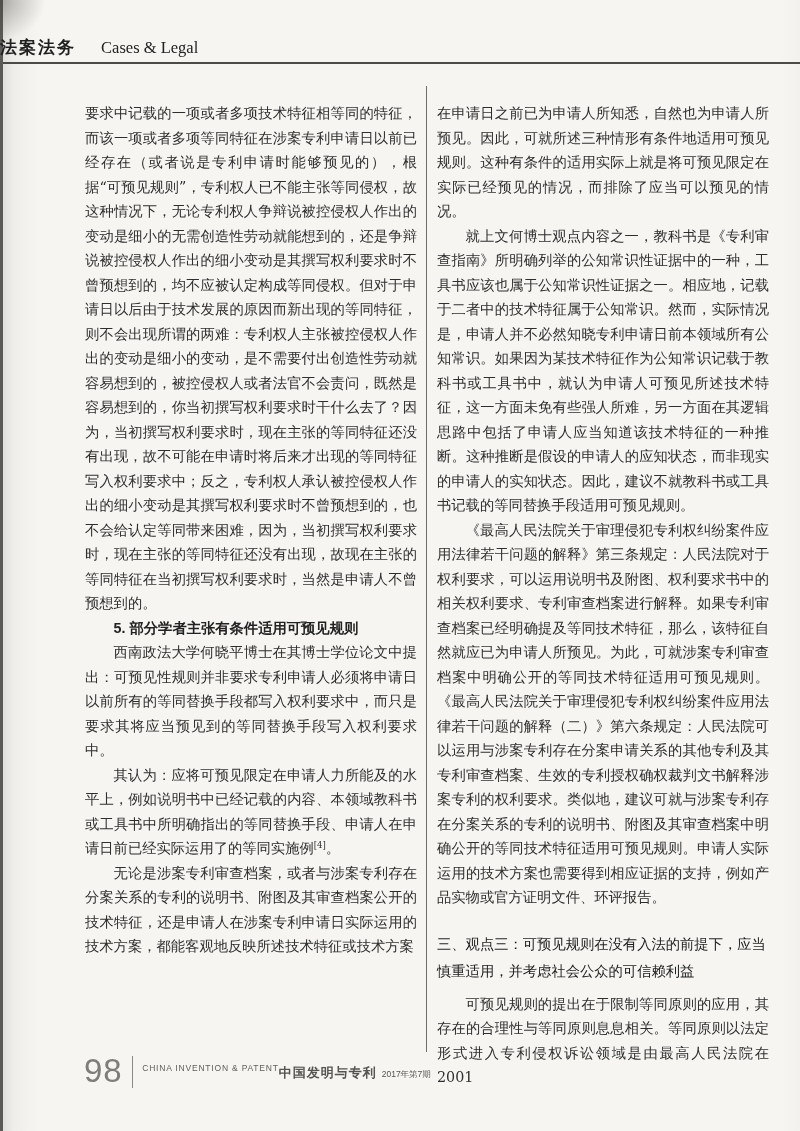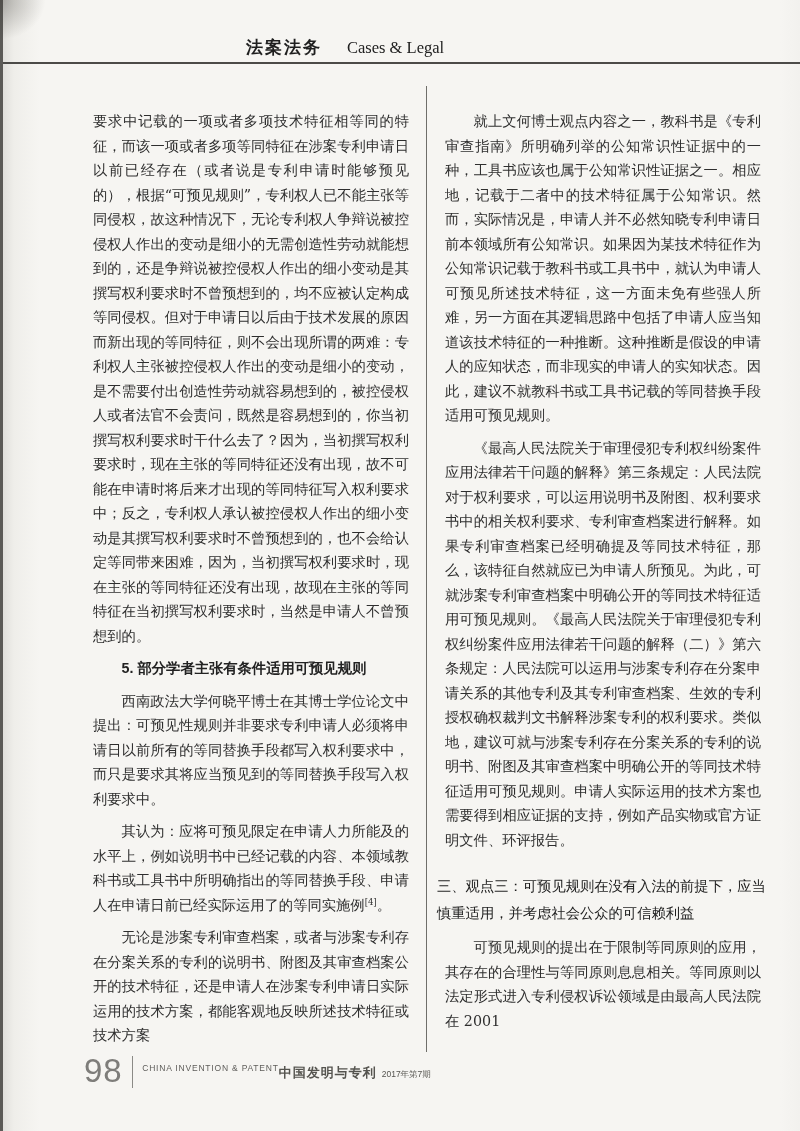--- a/index.html
+++ b/index.html
@@ -7,28 +7,28 @@
     width:800px;height:1131px;
     background:linear-gradient(90deg,#dddcd8 0px,#efeeea 14px,#f6f5f2 40px,#f6f5f2 780px,#f2f1ee 800px);
     font-family:"DejaVu Serif","Liberation Serif",serif;
     color:#2e2e2e;
     position:relative;overflow:hidden;
   }
   .scan-edge{position:absolute;left:0;top:0;width:3px;height:1131px;background:#44433f;opacity:.85;}
   .scan-corner{position:absolute;left:0;top:0;width:46px;height:40px;
     background:radial-gradient(ellipse at 0% 0%,rgba(60,58,52,.35),rgba(60,58,52,0) 70%);}
 
-  .page-header{position:absolute;top:36px;left:0;width:690px;text-align:center;white-space:nowrap;}
+  .page-header{position:absolute;top:36px;left:0;width:690px;text-align:left;white-space:nowrap;}
   .page-header .zh{font-family:"Liberation Sans","DejaVu Sans",sans-serif;font-weight:700;font-size:17px;letter-spacing:2px;color:#1f1f1f;}
   .page-header .en{font-family:"Liberation Serif","DejaVu Serif",serif;font-size:16.5px;color:#222;margin-left:20px;}
   .header-rule{position:absolute;top:62px;left:3px;width:797px;height:2px;background:#4c4b48;}
 
   .columns{position:absolute;top:101px;left:85px;width:684px;display:flex;}
   .col{width:332px;font-size:14.3px;line-height:24.5px;text-align:justify;letter-spacing:0;}
-  .col p{margin:8px;}
+  .col p{margin:0;}
   .col-divider{width:1px;background:#6f6e6a;margin:-15px 10px 0 9px;height:966px;align-self:flex-start;}
 
   .para.indent{text-indent:2em;}
   .para.heading{font-family:"Liberation Sans","DejaVu Sans",sans-serif;font-weight:700;color:#222;}
   .para.section-heading{
     font-family:"Liberation Sans","DejaVu Sans",sans-serif;font-weight:400;color:#1d1d1d;
     margin:21px 0 7px 0;line-height:27px;text-indent:0;text-align:left;
   }
   sup{font-size:8.5px;vertical-align:5px;line-height:0;}
 
@@ -56,20 +56,21 @@
 <div class="columns">
   <div class="col">
       <p class="para body">要求中记载的一项或者多项技术特征相等同的特征，而该一项或者多项等同特征在涉案专利申请日以前已经存在（或者说是专利申请时能够预见的），根据“可预见规则”，专利权人已不能主张等同侵权，故这种情况下，无论专利权人争辩说被控侵权人作出的变动是细小的无需创造性劳动就能想到的，还是争辩说被控侵权人作出的细小变动是其撰写权利要求时不曾预想到的，均不应被认定构成等同侵权。但对于申请日以后由于技术发展的原因而新出现的等同特征，则不会出现所谓的两难：专利权人主张被控侵权人作出的变动是细小的变动，是不需要付出创造性劳动就容易想到的，被控侵权人或者法官不会责问，既然是容易想到的，你当初撰写权利要求时干什么去了？因为，当初撰写权利要求时，现在主张的等同特征还没有出现，故不可能在申请时将后来才出现的等同特征写入权利要求中；反之，专利权人承认被控侵权人作出的细小变动是其撰写权利要求时不曾预想到的，也不会给认定等同带来困难，因为，当初撰写权利要求时，现在主张的等同特征还没有出现，故现在主张的等同特征在当初撰写权利要求时，当然是申请人不曾预想到的。</p>
       <p class="para heading indent">5. 部分学者主张有条件适用可预见规则</p>
       <p class="para body indent">西南政法大学何晓平博士在其博士学位论文中提出：可预见性规则并非要求专利申请人必须将申请日以前所有的等同替换手段都写入权利要求中，而只是要求其将应当预见到的等同替换手段写入权利要求中。</p>
       <p class="para body indent">其认为：应将可预见限定在申请人力所能及的水平上，例如说明书中已经记载的内容、本领域教科书或工具书中所明确指出的等同替换手段、申请人在申请日前已经实际运用了的等同实施例<sup>[4]</sup>。</p>
       <p class="para body indent">无论是涉案专利审查档案，或者与涉案专利存在分案关系的专利的说明书、附图及其审查档案公开的技术特征，还是申请人在涉案专利申请日实际运用的技术方案，都能客观地反映所述技术特征或技术方案</p>
     </div>
   <div class="col-divider"></div>
   <div class="col">
+      <p class="para body">在申请日之前已为申请人所知悉，自然也为申请人所预见。因此，可就所述三种情形有条件地适用可预见规则。这种有条件的适用实际上就是将可预见限定在实际已经预见的情况，而排除了应当可以预见的情况。</p>
       <p class="para body indent">就上文何博士观点内容之一，教科书是《专利审查指南》所明确列举的公知常识性证据中的一种，工具书应该也属于公知常识性证据之一。相应地，记载于二者中的技术特征属于公知常识。然而，实际情况是，申请人并不必然知晓专利申请日前本领域所有公知常识。如果因为某技术特征作为公知常识记载于教科书或工具书中，就认为申请人可预见所述技术特征，这一方面未免有些强人所难，另一方面在其逻辑思路中包括了申请人应当知道该技术特征的一种推断。这种推断是假设的申请人的应知状态，而非现实的申请人的实知状态。因此，建议不就教科书或工具书记载的等同替换手段适用可预见规则。</p>
       <p class="para body indent">《最高人民法院关于审理侵犯专利权纠纷案件应用法律若干问题的解释》第三条规定：人民法院对于权利要求，可以运用说明书及附图、权利要求书中的相关权利要求、专利审查档案进行解释。如果专利审查档案已经明确提及等同技术特征，那么，该特征自然就应已为申请人所预见。为此，可就涉案专利审查档案中明确公开的等同技术特征适用可预见规则。《最高人民法院关于审理侵犯专利权纠纷案件应用法律若干问题的解释（二）》第六条规定：人民法院可以运用与涉案专利存在分案申请关系的其他专利及其专利审查档案、生效的专利授权确权裁判文书解释涉案专利的权利要求。类似地，建议可就与涉案专利存在分案关系的专利的说明书、附图及其审查档案中明确公开的等同技术特征适用可预见规则。申请人实际运用的技术方案也需要得到相应证据的支持，例如产品实物或官方证明文件、环评报告。</p>
       <p class="para section-heading">三、观点三：可预见规则在没有入法的前提下，应当慎重适用，并考虑社会公众的可信赖利益</p>
       <p class="para body indent">可预见规则的提出在于限制等同原则的应用，其存在的合理性与等同原则息息相关。等同原则以法定形式进入专利侵权诉讼领域是由最高人民法院在 2001</p>
     </div>
 </div>
 
 <div class="page-footer">
   <span class="num">98</span>
   <span class="sep"></span>

